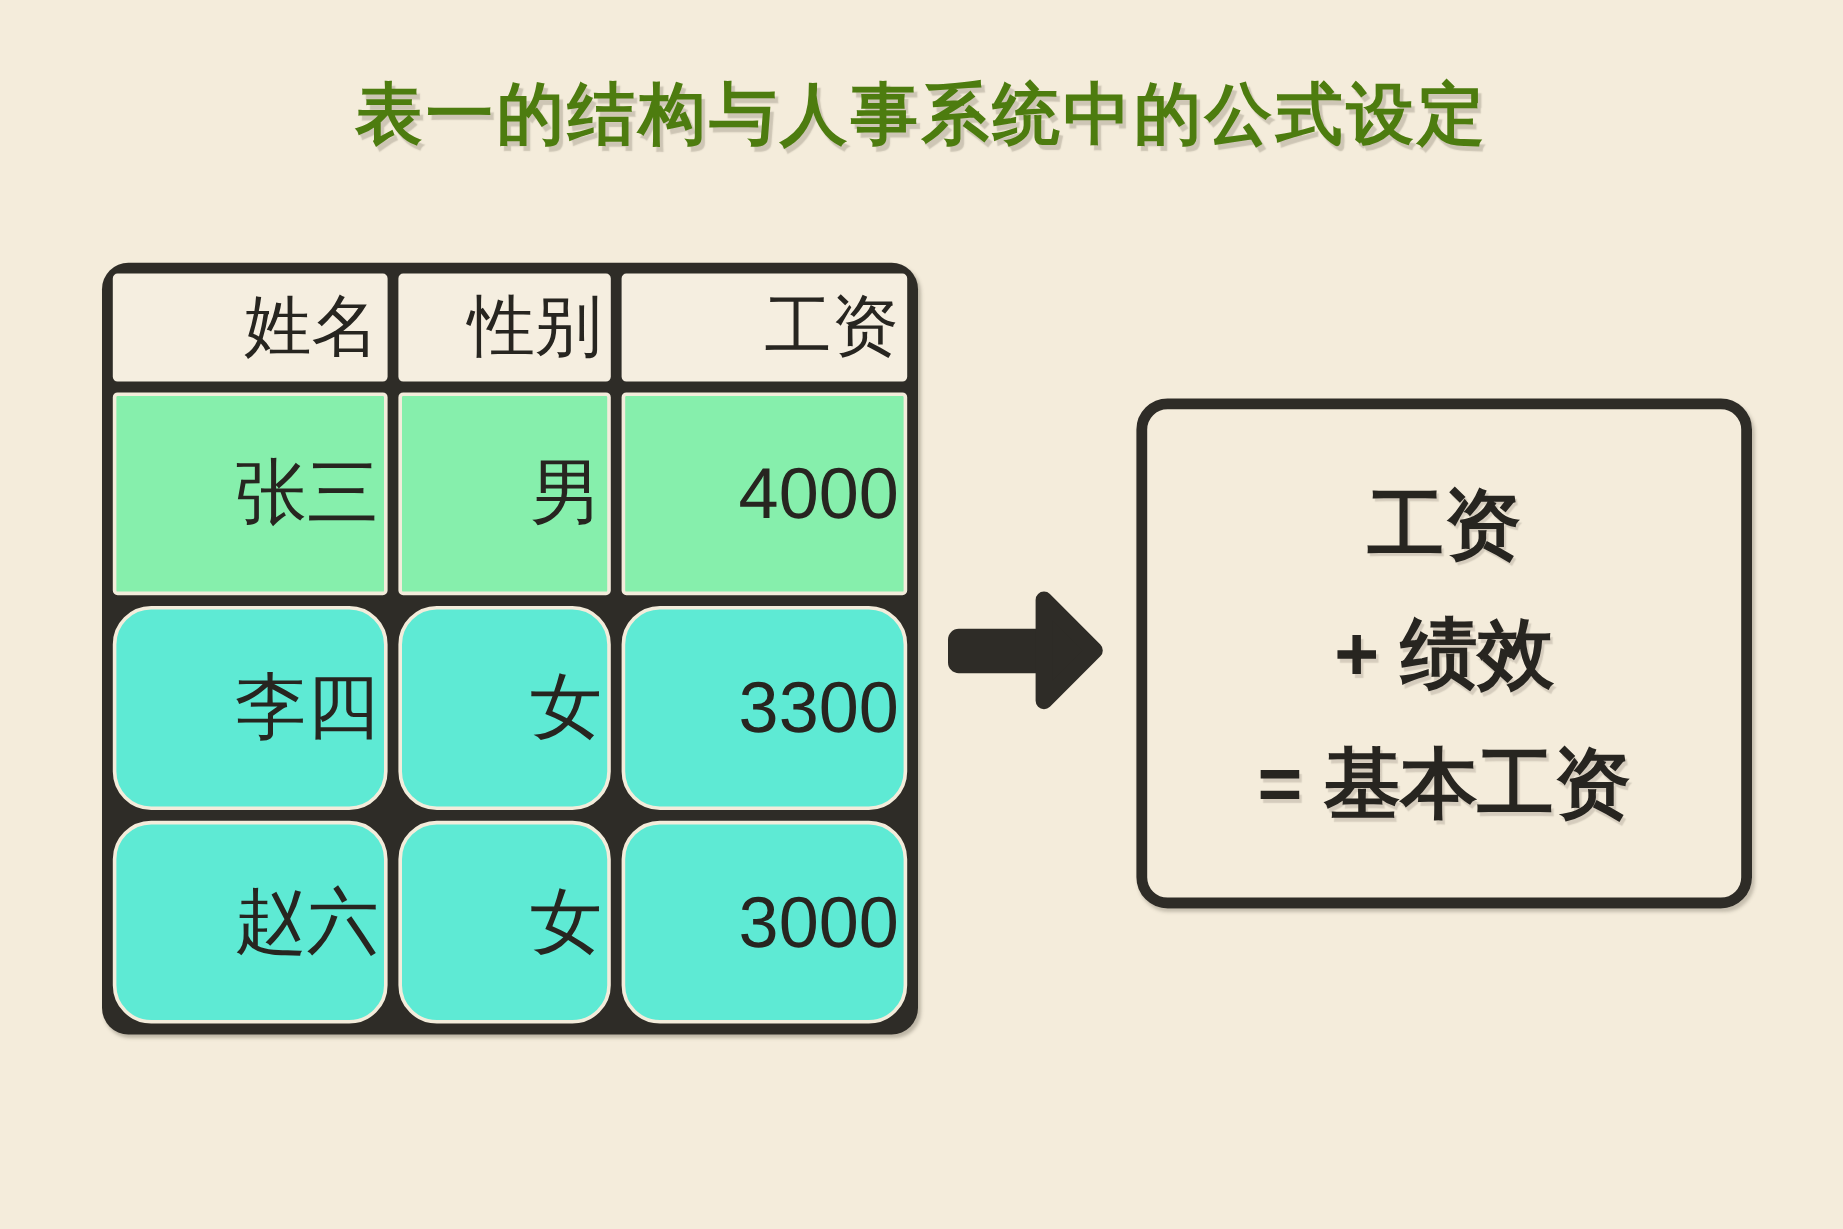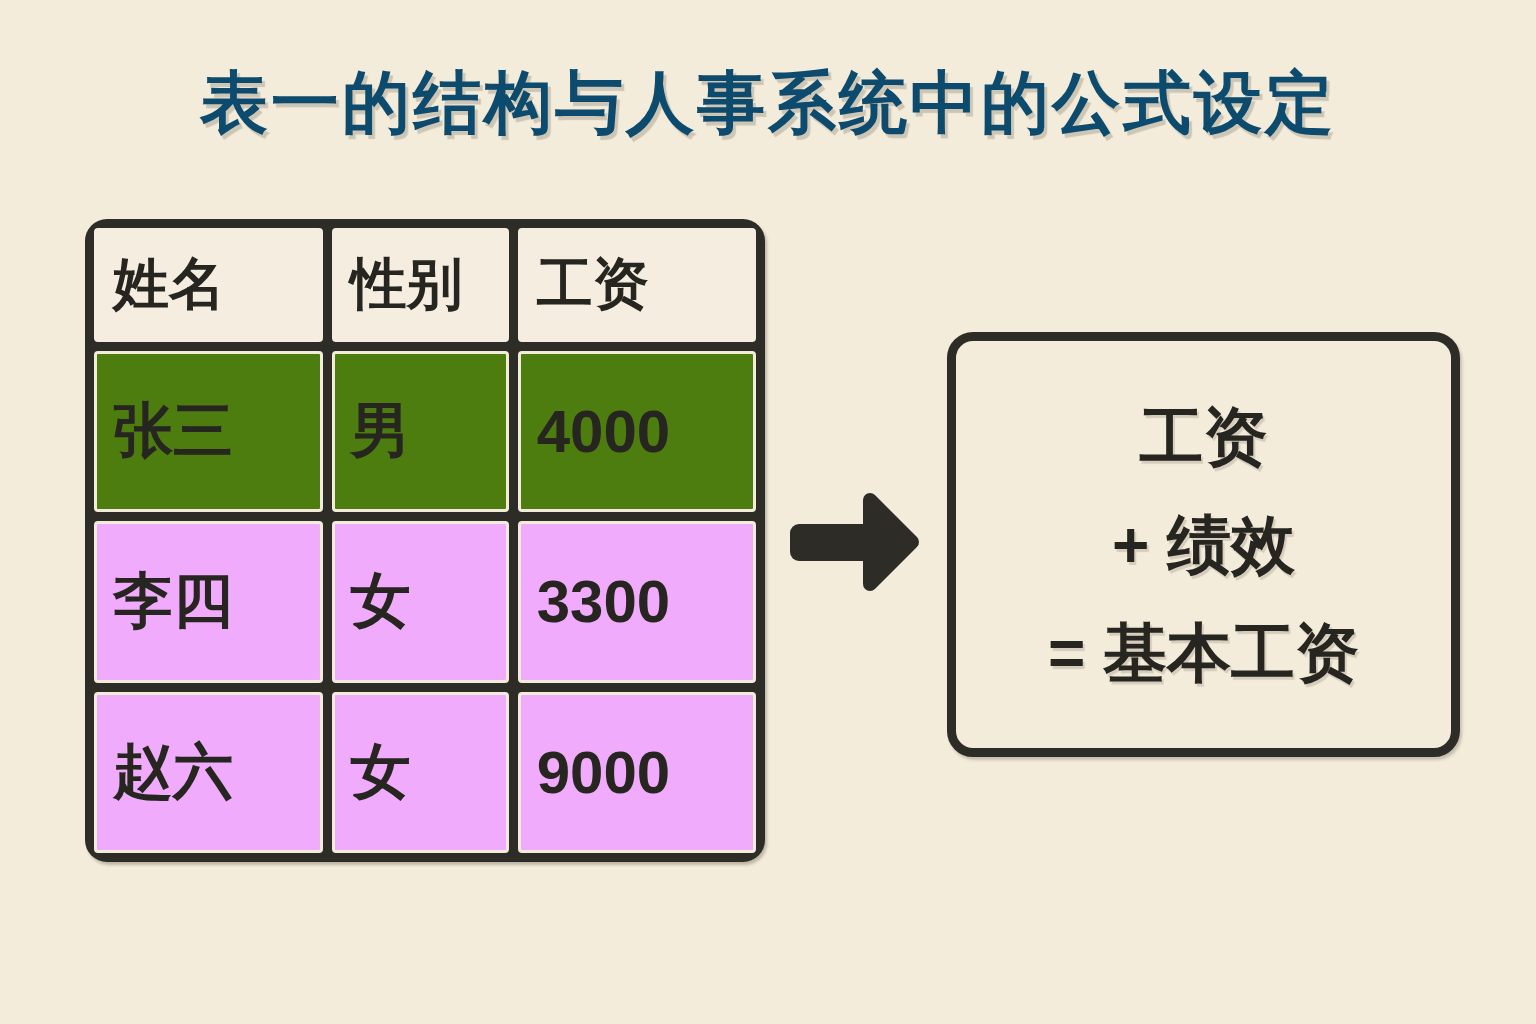--- a/index.html
+++ b/index.html
@@ -16,66 +16,66 @@
     overflow: hidden;
   }
 
   
   .title {
     position: absolute;
     top: 58px;
     left: 0;
     width: 100%;
     text-align: center;
-    font-size: 68px;
+    font-size: 56px;
     font-weight: 900;
     letter-spacing: 3px;
-    color: #0c4a6e;
+    color: #4d7c0f;
     text-shadow: 3px 4px 1px rgba(90, 82, 68, 0.25);
     white-space: nowrap;
   }
 
   
   .salary-table {
     position: absolute;
     left: 85px;
     top: 219px;
     width: 680px;
     height: 643px;
     border-collapse: separate;
     border-spacing: 9px;
     background: #2e2c27;
     border-radius: 22px;
     box-shadow: 2px 3px 3px rgba(90, 82, 68, 0.35);
     table-layout: fixed;
   }
   .salary-table th,
   .salary-table td {
-    text-align: left;
+    text-align: right;
     vertical-align: middle;
-    font-weight: 700;
-    padding: 16px;
+    font-weight: 400;
+    padding: 4px;
     border-radius: 4px;
   }
   .salary-table th {
     background: #f5eee0;
     border: 3px solid #f5eee0;
     font-size: 56px;
     color: #272520;
   }
   .salary-table td {
     font-size: 60px;
     color: #272520;
     border: 3px solid #f3ecdb;
   }
   .col-name   { width: 35.5%; }
   .col-gender { width: 27.5%; }
   .col-salary { width: 37%;   }
-  .row-teal td   { background: #4d7c0f; }
-  .row-yellow td { background: #f0abfc; }
+  .row-teal td   { background: #86efac; }
+  .row-yellow td { background: #5eead4; border-radius: 32px; }
 
   
   .arrow-wrap {
     position: absolute;
     left: 788px;
     top: 486px;
     width: 136px;
     height: 112px;
   }
 
@@ -130,21 +130,21 @@
       <td>4000</td>
     </tr>
     <tr class="row-yellow">
       <td>李四</td>
       <td>女</td>
       <td>3300</td>
     </tr>
     <tr class="row-yellow">
       <td>赵六</td>
       <td>女</td>
-      <td>9000</td>
+      <td>3000</td>
     </tr>
   </tbody>
 </table>
 
 <div class="arrow-wrap">
   <svg width="136" height="112" viewBox="0 0 136 112" xmlns="http://www.w3.org/2000/svg">
     <rect x="2" y="38" width="84" height="37" rx="9" fill="#2e2c27"></rect>
     <path d="M82 14 L124 56 L82 98 Z" fill="#2e2c27" stroke="#2e2c27" stroke-width="14" stroke-linejoin="round"></path>
   </svg>
 </div>

